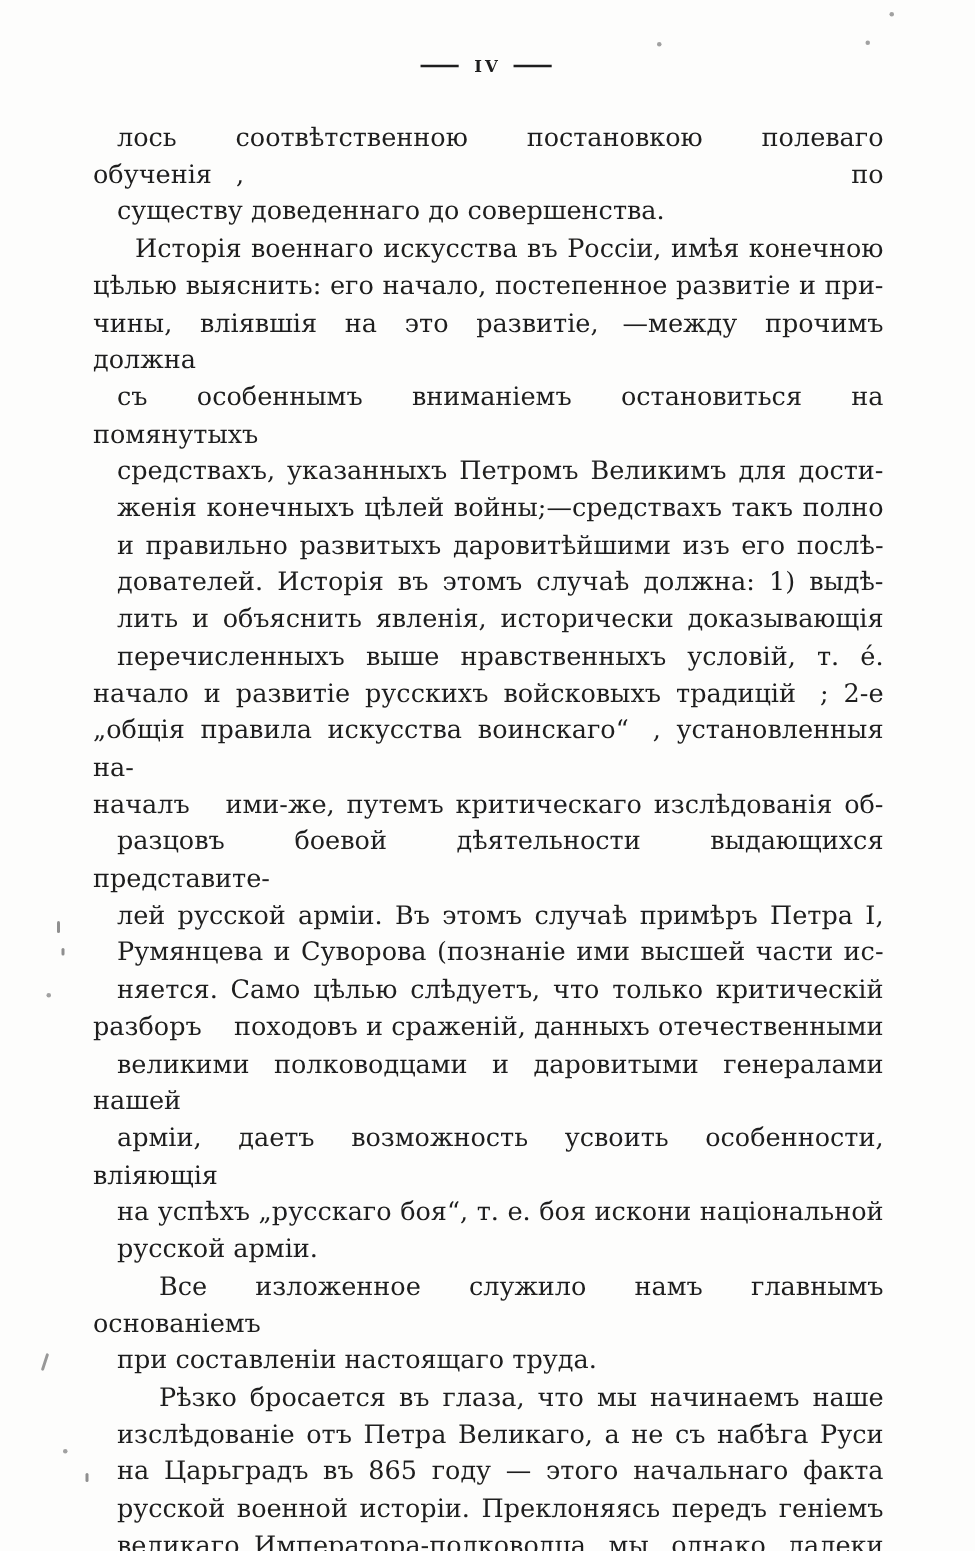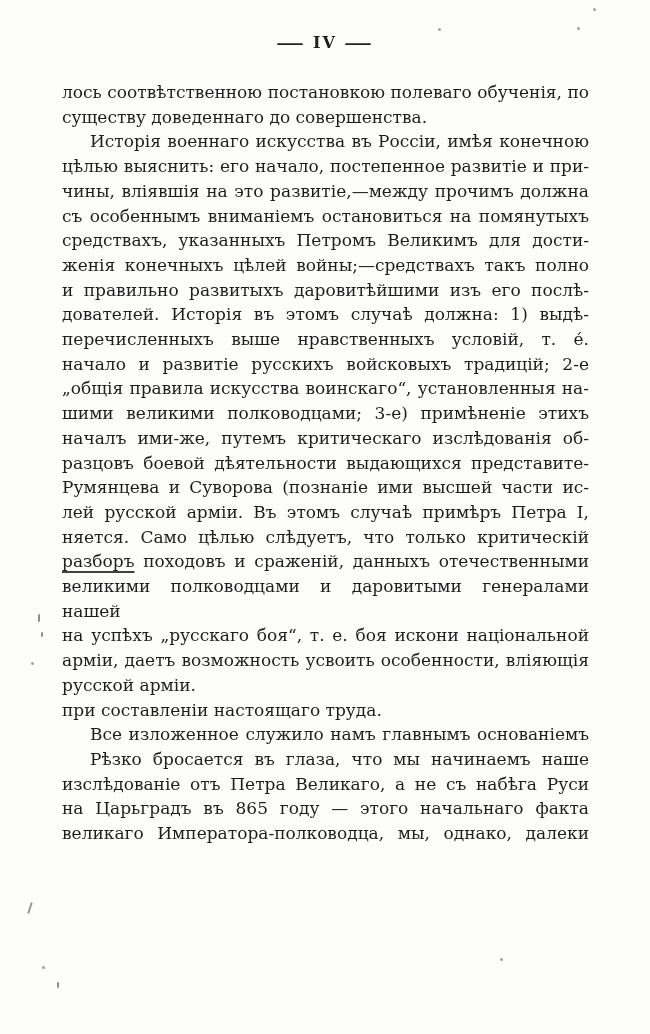--- a/index.html
+++ b/index.html
@@ -31,46 +31,45 @@
     line-height: 22px;
   }
   .running-header .h-dash {
     display: inline-block;
     transform: scaleX(1.9);
     margin: 0 14px;
     font-weight: bold;
   }
   .running-header .pagenum {
     font-weight: bold;
-    font-size: 16px;
+    font-size: 11px;
     letter-spacing: 2px;
   }
   .body-block {
     margin: 26px 0 0 62px;
     width: 527px;
   }
   .line {
     font-size: 17px;
     line-height: 24.7px;
     text-align: justify;
     text-align-last: justify;
     white-space: normal;
     color: var(--ink, #1e1e1e);
   }
   .line.end {
     text-align-last: left;
   }
   .line.indent {
     text-indent: 28px;
   }
-  .seg-r { font-style: normal; }
+  .seg-r { font-style: normal; margin-left: 16px; }
   .seg-i { }
   .seg-u {
     font-style: normal;
-    text-decoration: underline;
     text-decoration-thickness: 1.5px;
     text-underline-offset: 4px;
     text-decoration-color: rgba(45,45,45,.9);
   }
   
   .speck {
     position: absolute;
     background: rgba(60,60,60,.55);
     border-radius: 1px;
   }
@@ -91,39 +90,40 @@
       <div class="line"><span class="seg-r">лось соотвѣтственною постановкою </span><span class="seg-i">полеваго обученія</span><span class="seg-r">, по</span></div>
       <div class="line end"><span class="seg-r">существу доведеннаго до совершенства.</span></div>
       <div class="line indent"><span class="seg-i">Исторія военнаго искусства въ Россіи, имѣя конечною</span></div>
       <div class="line"><span class="seg-i">цѣлью выяснить: его начало, постепенное развитіе и при-</span></div>
       <div class="line"><span class="seg-i">чины, вліявшія на это развитіе,</span><span class="seg-r">—между прочимъ должна</span></div>
       <div class="line"><span class="seg-r">съ особеннымъ вниманіемъ остановиться на помянутыхъ</span></div>
       <div class="line"><span class="seg-r">средствахъ, указанныхъ Петромъ Великимъ для дости-</span></div>
       <div class="line"><span class="seg-r">женія конечныхъ цѣлей войны;—средствахъ такъ полно</span></div>
       <div class="line"><span class="seg-r">и правильно развитыхъ даровитѣйшими изъ его послѣ-</span></div>
       <div class="line"><span class="seg-r">дователей. Исторія въ этомъ случаѣ должна: 1) выдѣ-</span></div>
+      <div class="line"><span class="seg-r">лить и объяснить явленія, исторически доказывающія</span></div>
       <div class="line"><span class="seg-r">перечисленныхъ выше нравственныхъ условій, т. е́.</span></div>
       <div class="line"><span class="seg-i">начало и развитіе русскихъ войсковыхъ традицій</span><span class="seg-r">; 2-е</span></div>
       <div class="line"><span class="seg-i">„общія правила искусства воинскаго“</span><span class="seg-r">, установленныя на-</span></div>
-      <div class="line"><span class="seg-r">шими великими полководцами; 3-е) </span><span class="seg-i">примѣненіе этихъ</span></div>
       <div class="line"><span class="seg-i">началъ</span><span class="seg-r"> ими-же, путемъ критическаго изслѣдованія об-</span></div>
       <div class="line"><span class="seg-r">разцовъ боевой дѣятельности выдающихся представите-</span></div>
+      <div class="line"><span class="seg-r">лей русской арміи. Въ этомъ случаѣ примѣръ Петра I,</span></div>
       <div class="line"><span class="seg-r">Румянцева и Суворова (познаніе ими высшей части ис-</span></div>
-      <div class="line"><span class="seg-r">лей русской арміи. Въ этомъ случаѣ примѣръ Петра I,</span></div>
       <div class="line"><span class="seg-r">няется. Само цѣлью слѣдуетъ, что только критическій</span></div>
       <div class="line"><span class="seg-u">разборъ</span><span class="seg-r"> походовъ и сраженій, данныхъ отечественными</span></div>
       <div class="line"><span class="seg-r">великими полководцами и даровитыми генералами нашей</span></div>
+      <div class="line"><span class="seg-r">арміи, даетъ возможность усвоить особенности, вліяющія</span></div>
       <div class="line"><span class="seg-r">на успѣхъ „русскаго боя“, т. е. боя искони національной</span></div>
-      <div class="line"><span class="seg-r">арміи, даетъ возможность усвоить особенности, вліяющія</span></div>
       <div class="line end"><span class="seg-r">русской арміи.</span></div>
+      <div class="line indent"><span class="seg-r">Все изложенное служило намъ главнымъ основаніемъ</span></div>
       <div class="line end"><span class="seg-r">при составленіи настоящаго труда.</span></div>
-      <div class="line indent"><span class="seg-r">Все изложенное служило намъ главнымъ основаніемъ</span></div>
       <div class="line indent"><span class="seg-r">Рѣзко бросается въ глаза, что мы начинаемъ наше</span></div>
       <div class="line"><span class="seg-r">изслѣдованіе отъ Петра Великаго, а не съ набѣга Руси</span></div>
       <div class="line"><span class="seg-r">на Царьградъ въ 865 году — этого начальнаго факта</span></div>
+      <div class="line"><span class="seg-r">русской военной исторіи. Преклоняясь передъ геніемъ</span></div>
       <div class="line"><span class="seg-r">великаго Императора-полководца, мы, однако, далеки</span></div>
     </div>
 
   <div class="speck dot" style="left:438px; top:28px;"></div>
   <div class="speck dot" style="left:577px; top:27px;"></div>
   <div class="speck dot" style="left:593px; top:8px;"></div>
   <div class="speck tick" style="left:38px;  top:614px;"></div>
   <div class="speck tick" style="left:41px;  top:632px; height:5px;"></div>
   <div class="speck dot" style="left:31px;  top:662px;"></div>
   <div class="speck slash" style="left:29px;  top:902px;"></div>

